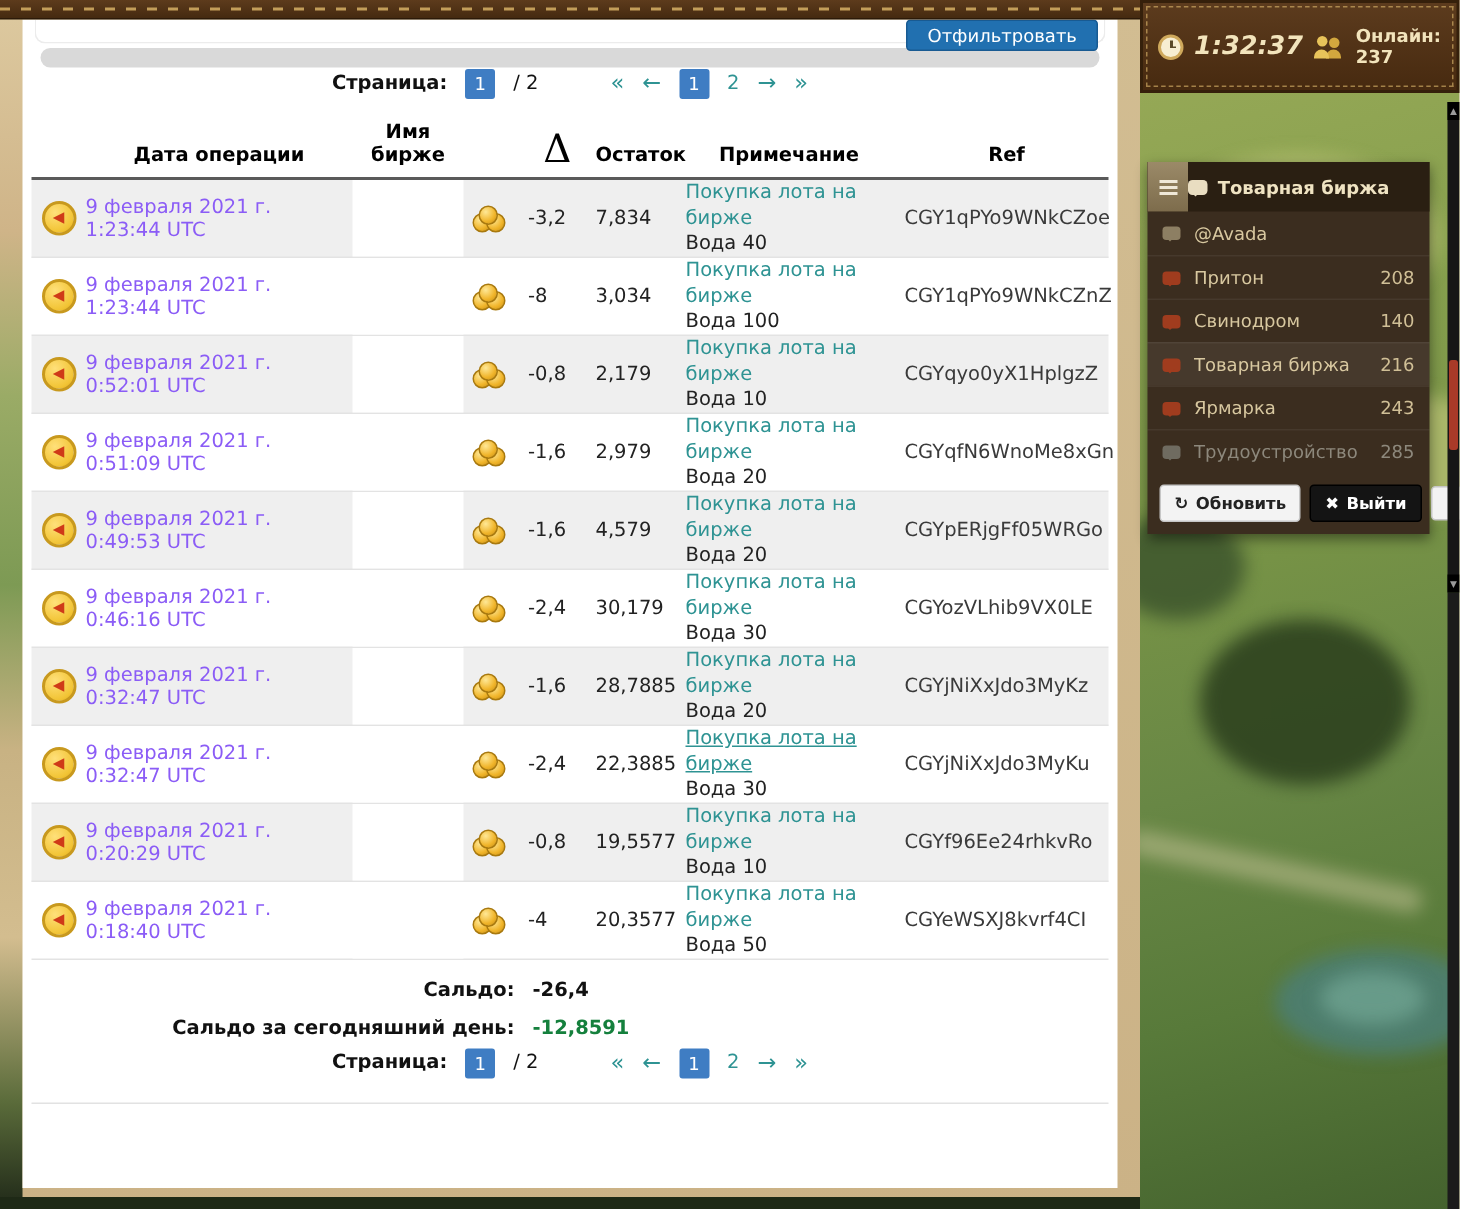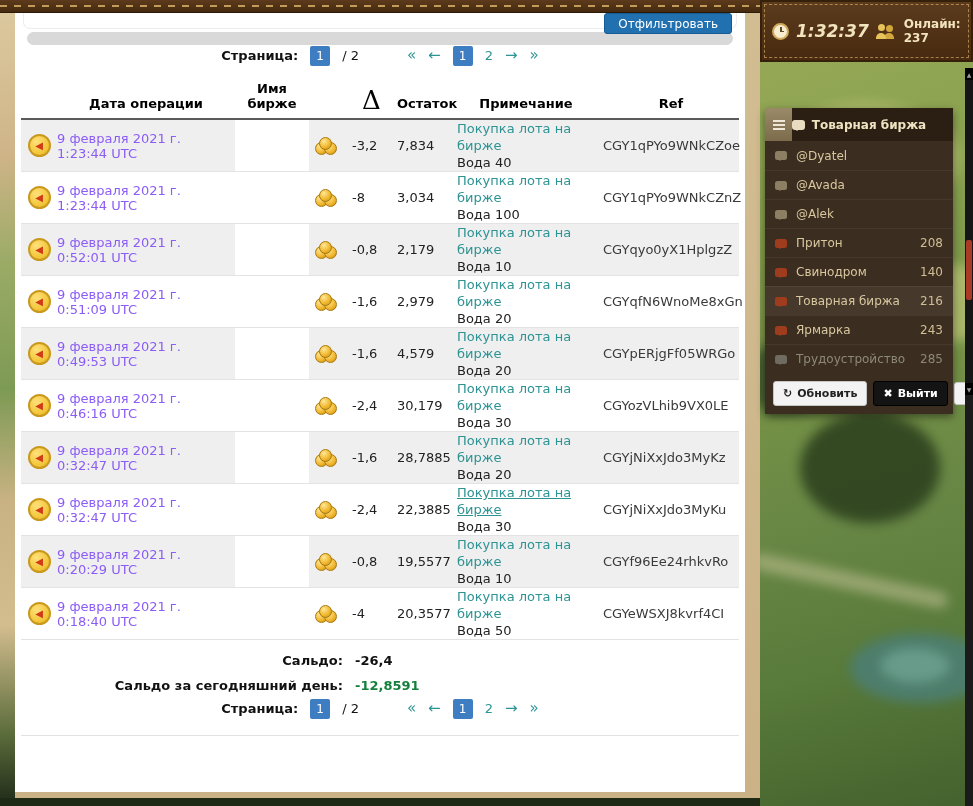--- a/index.html
+++ b/index.html
@@ -499,37 +499,27 @@
 
 <div class="chat-panel">
   <div class="chat-title">
     <span class="tab-icon">
         <span class="tab-lines"></span>
       </span>
     <span class="title-bubble"></span>
     <span class="chat-title-text">Товарная биржа</span>
   </div>
   <div id="chat-list">
-  <div class="chat-item t-user">
-    <span class="ch-icon"></span>
-    <span class="ch-label">@Dyatel</span>
-    <span class="ch-count"></span>
-  </div>
 
   <div class="chat-item t-user">
     <span class="ch-icon"></span>
     <span class="ch-label">@Avada</span>
     <span class="ch-count"></span>
   </div>
 
-  <div class="chat-item t-user">
-    <span class="ch-icon"></span>
-    <span class="ch-label">@Alek</span>
-    <span class="ch-count"></span>
-  </div>
 
   <div class="chat-item t-channel">
     <span class="ch-icon"></span>
     <span class="ch-label">Притон</span>
     <span class="ch-count">208</span>
   </div>
 
   <div class="chat-item t-channel">
     <span class="ch-icon"></span>
     <span class="ch-label">Свинодром</span>

